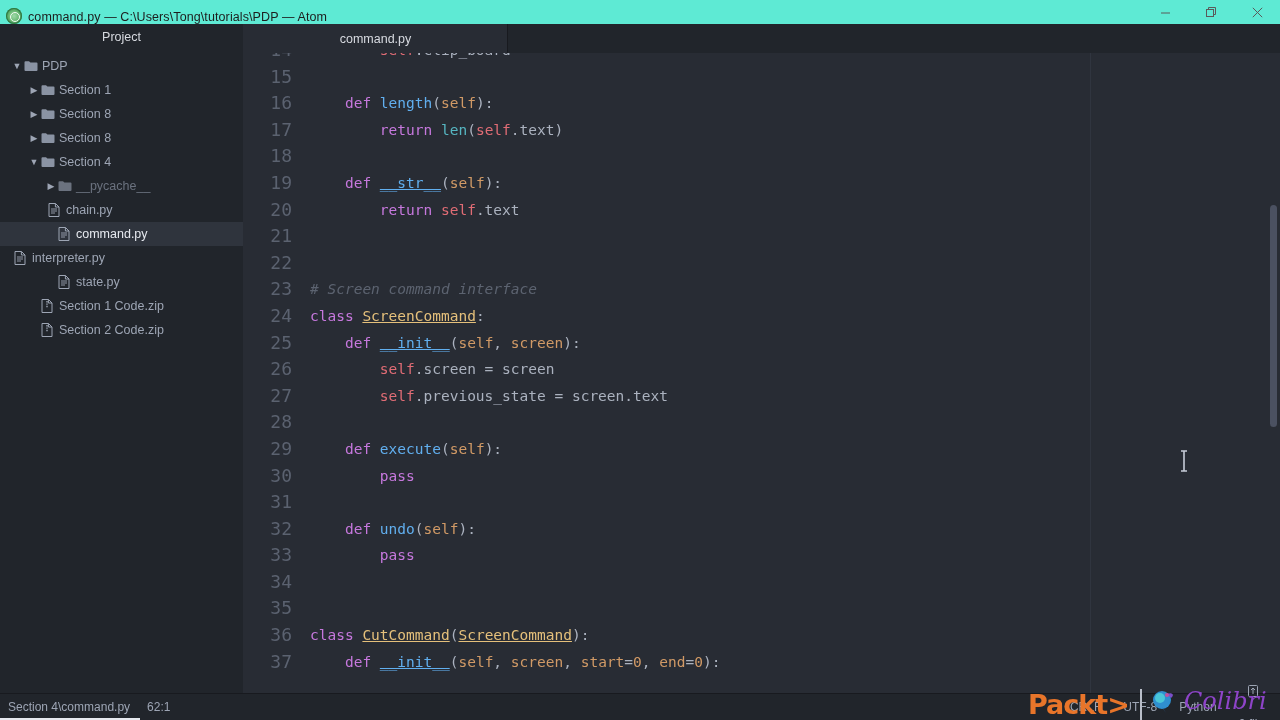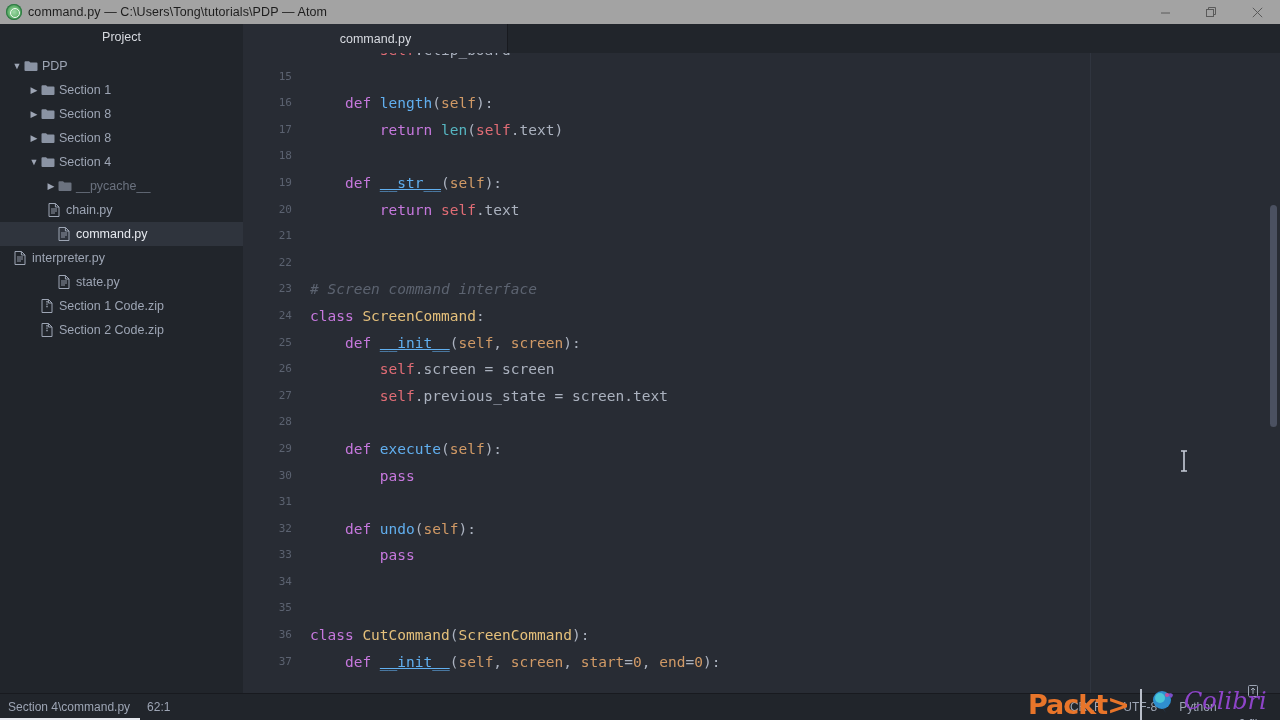--- a/index.html
+++ b/index.html
@@ -7,22 +7,22 @@
     width: 1280px; height: 720px;
     overflow: hidden;
     background: #282c34;
     font-family: "Liberation Sans", sans-serif;
   }
 
   
   #titlebar {
     position: absolute; top: 0; left: 0;
     width: 1280px; height: 24px;
-    background: #a3a3a3;
-    display: flex; align-items: center;
+    background: #5eead4;
+    display: flex; align-items: flex-end;
   }
   #app-icon {
     width: 16px; height: 16px; margin-left: 6px; margin-right: 6px;
     border-radius: 50%;
     background: radial-gradient(circle at 50% 50%, #9fd9a8 0%, #6ab974 45%, #3f8f52 70%, #2b6b3c 100%);
     box-shadow: inset 0 0 0 1px #2f7a44;
     position: relative; flex: none;
   }
   #app-icon::after {
     content: ""; position: absolute; left: 4px; top: 4px;
@@ -109,29 +109,29 @@
   #code-area {
     position: absolute; left: 0; top: -16px;
     width: 1037px;
     font-family: "DejaVu Sans Mono", monospace;
     font-size: 14.5px;
     line-height: 26.6px;
   }
   .line { height: 26.6px; display: flex; align-items: center; white-space: pre; }
   .lnum {
     width: 67px; flex: none; text-align: right; padding-right: 18px;
-    color: #5b6270; font-size: 11px;
+    color: #5b6270; font-size: 18px;
   }
   .ltext { flex: 1; }
 
   
   .kw   { color: #c678dd; }            
   .fn   { color: #61afef; }            
   .dun  { color: #61afef; text-decoration: underline; }  
-  .cls  { color: #e5c07b; }            
+  .cls  { color: #e5c07b; text-decoration: underline; }            
   .self { color: #e06c75; }            
   .param{ color: #d19a66; }            
   .punc { color: #abb2bf; }
   .ident{ color: #abb2bf; }
   .num  { color: #d19a66; }
   .cmt  { color: #5c6370; font-style: italic; }
   .bi   { color: #56b6c2; margin-top: 8px; }            
 
   
   #right-divider {

